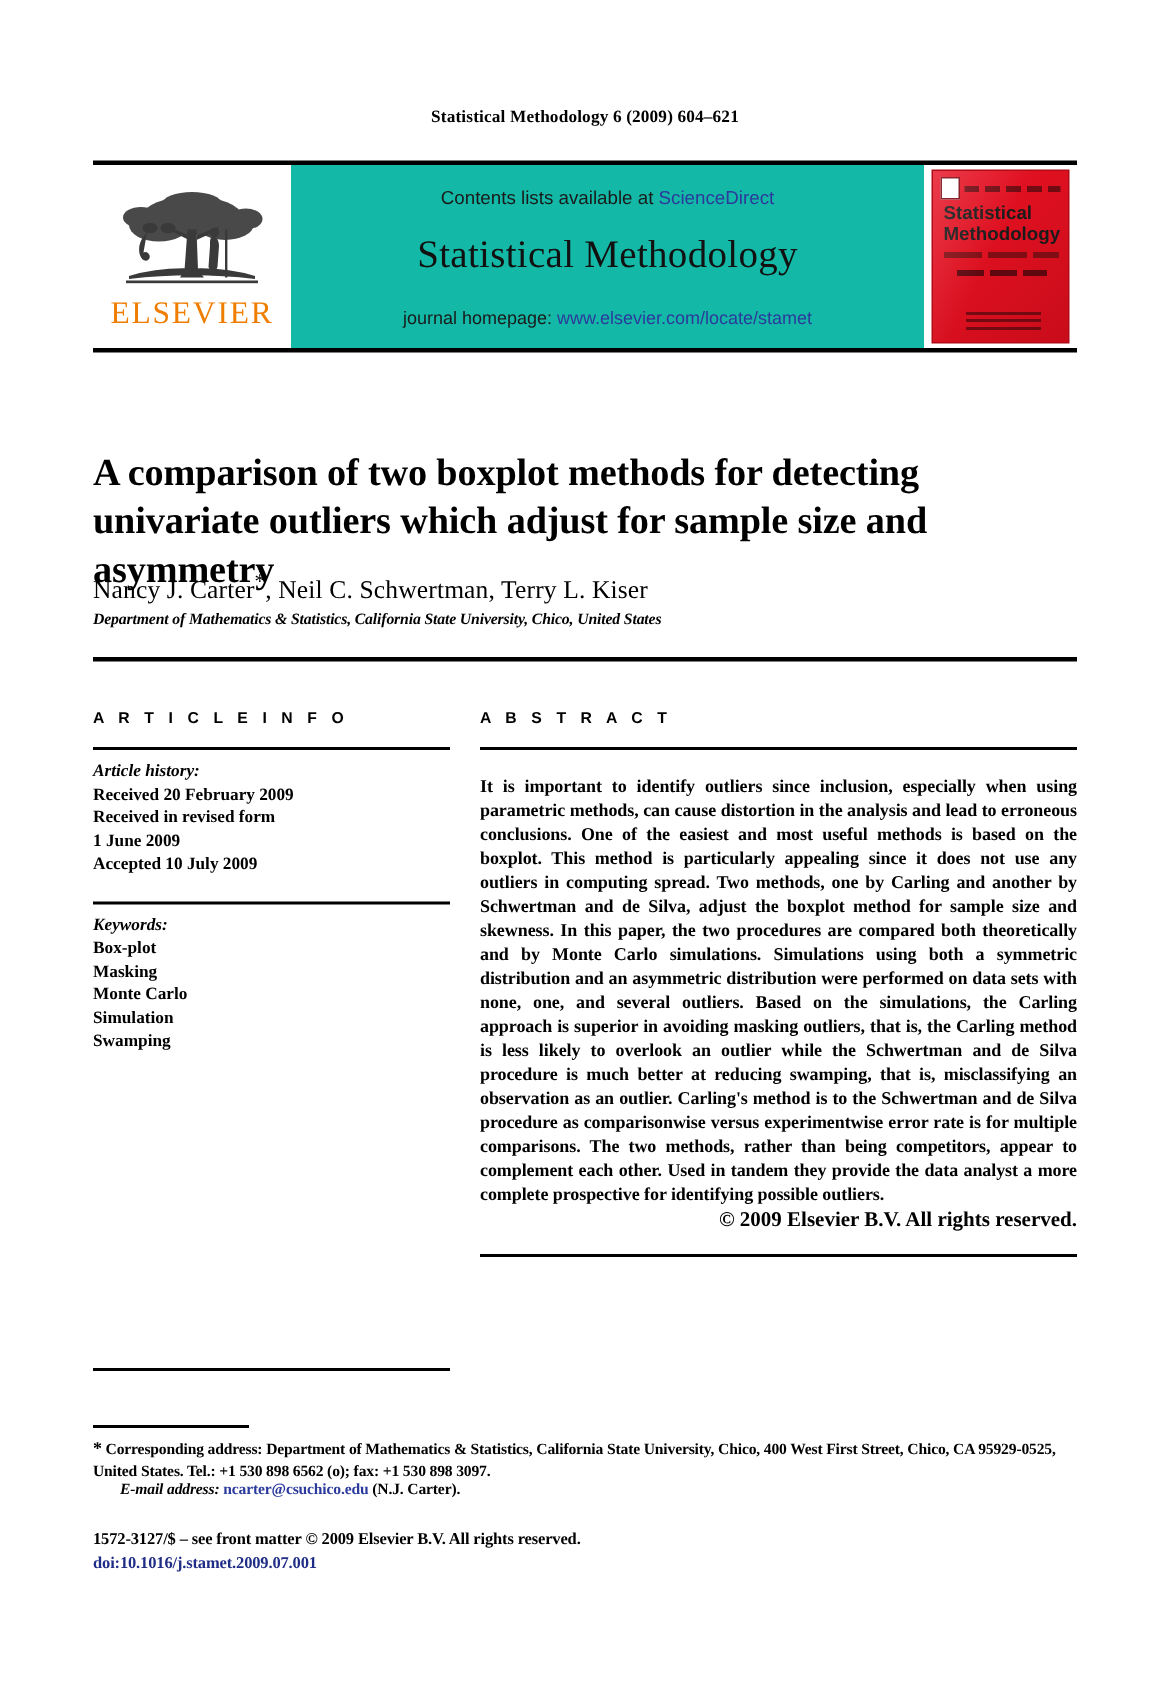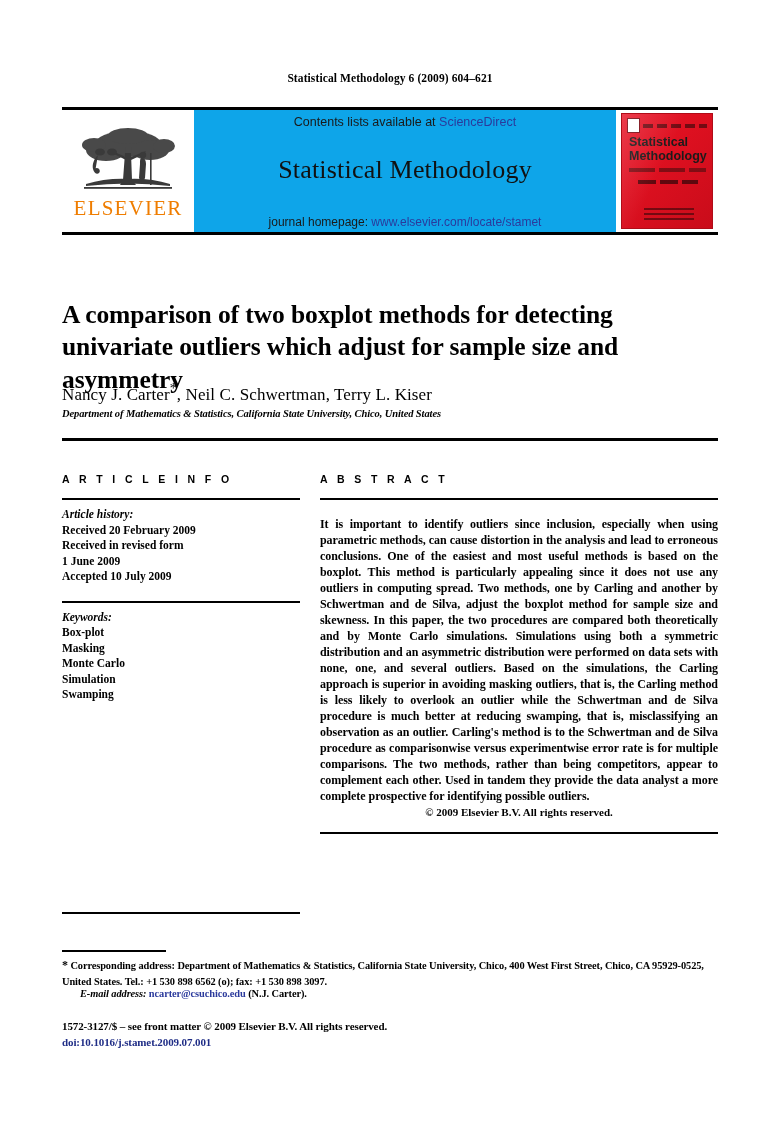--- a/index.html
+++ b/index.html
@@ -63,28 +63,27 @@
     color: #ef7d00;
     font-size: 21px;
     letter-spacing: 1.2px;
     line-height: 1;
     margin-top: 1px;
     font-weight: normal;
     text-align: center;
   }
   .center-block {
     flex: 1 1 auto;
-    background: #0ea5e9;
+    background: #14b8a6;
     display: flex;
     flex-direction: column;
     align-items: center;
     justify-content: center;
     padding: 4px 0 6px 0;
     box-sizing: border-box;
-    gap: 10px;
   }
   .contents-line {
     font-family: "Liberation Sans", sans-serif;
     font-size: 12.5px;
     color: #1a1a1a;
     margin-top: 3px;
   }
   .contents-line .sd {
     color: #2b3a9c;
   }
@@ -262,23 +261,23 @@
   .abstract-text {
     margin-top: 16px;
     font-size: 12px;
     line-height: 1.335;
     text-align: justify;
     font-weight: bold;
     letter-spacing: -.05px;
   }
   .copyright {
     margin-top: 2px;
-    font-size: 11px;
-    font-weight: bold;
-    text-align: center;
+    font-size: 14px;
+    font-weight: bold;
+    text-align: right;
   }
   .abs-bottom-rule {
     height: 2px;
     background: #000;
     margin-top: 14px;
   }
   .left-bottom-rule {
     position: absolute;
     left: 0;
     top: 439px;

